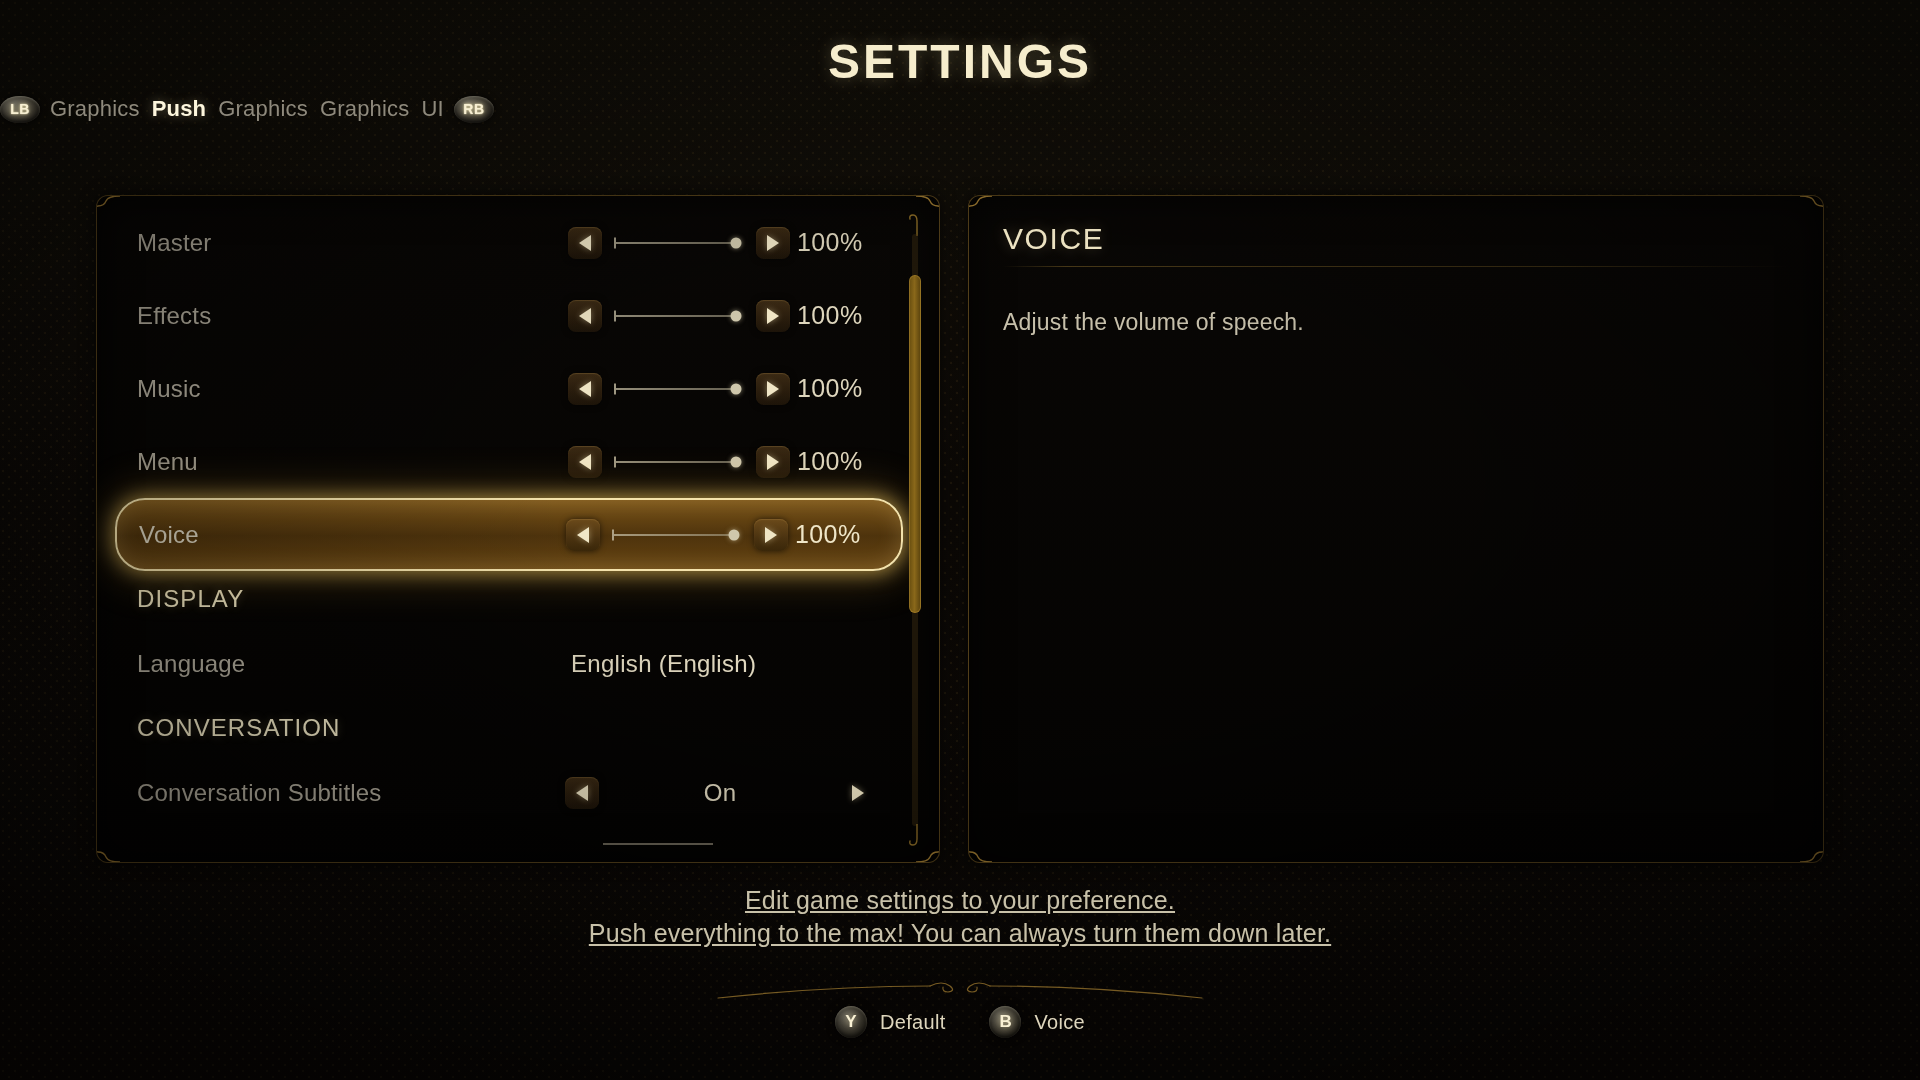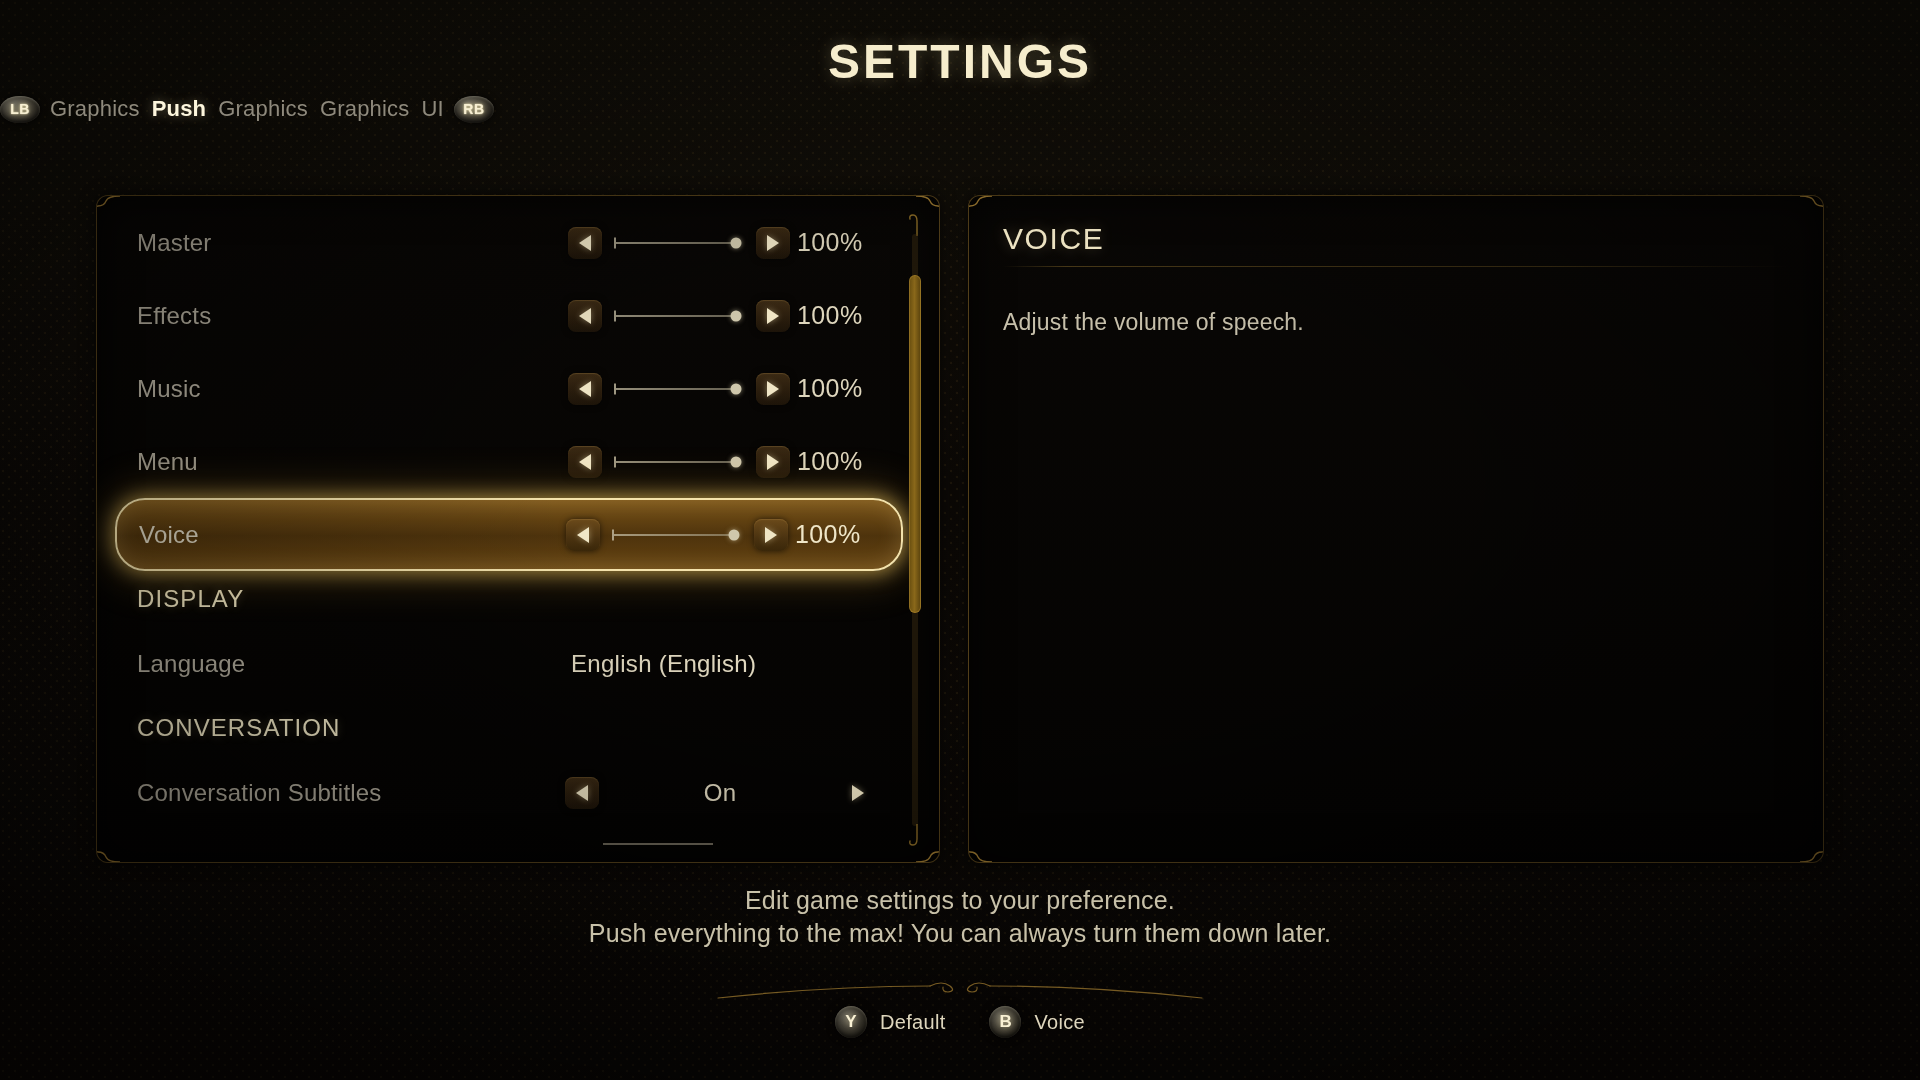--- a/index.html
+++ b/index.html
@@ -346,20 +346,21 @@
     left: 0; top: 884px;
     width: 1920px;
     text-align: center;
     z-index: 5;
   }
   .hint-line {
     font-size: 25px;
     color: #c8c1a9;
     letter-spacing: 0.2px;
     line-height: 1.32;
+    text-decoration: underline;
   }
 
   
   .actionbar {
     position: absolute;
     left: 0; top: 978px;
     width: 1920px;
     height: 102px;
     z-index: 5;
   }

